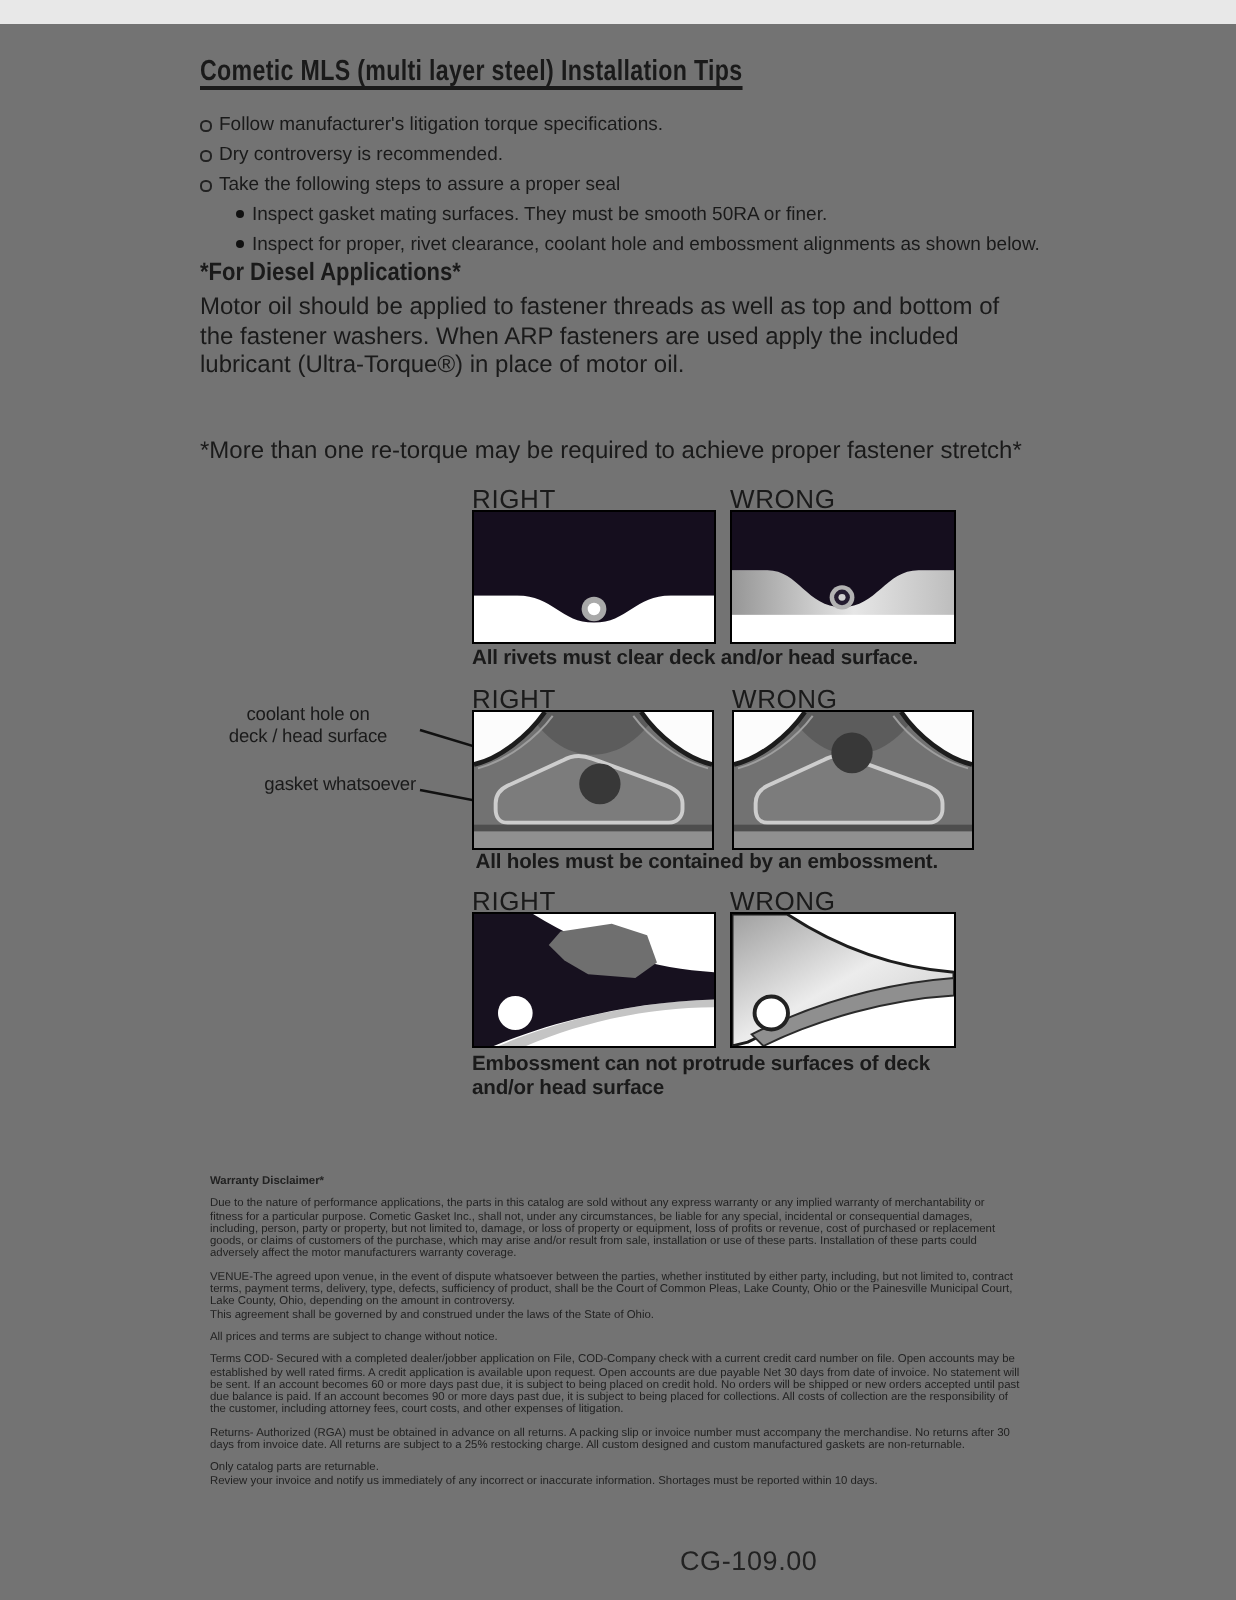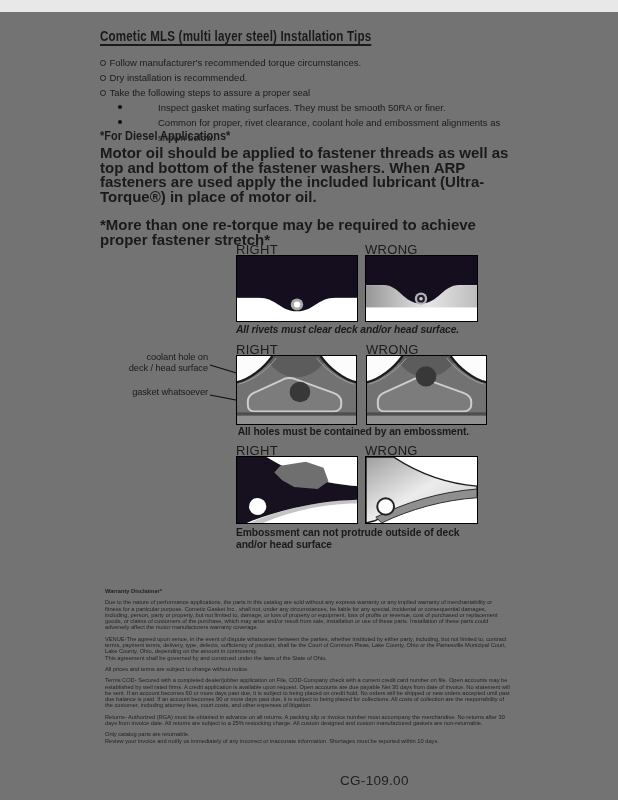--- a/index.html
+++ b/index.html
@@ -9,26 +9,26 @@
     margin:12px auto;
   }
   .abs{position:absolute;}
   .title{
     left:100px;top:16px;font-size:14.5px;font-weight:bold;
     text-decoration:underline;text-decoration-thickness:1.5px;text-underline-offset:3px;
     transform:scaleX(0.80);transform-origin:left top;white-space:nowrap;letter-spacing:0.2px;
   }
   .tips{left:100px;top:43px;width:430px;font-size:9.5px;}
   .tip-row{display:flex;align-items:flex-start;line-height:15px;}
-  .tip-row.sub{padding-left:18px;gap:32px;}
+  .tip-row.sub{padding-left:18px;}
   .marker{flex:0 0 auto;margin-top:5px;margin-right:4px;width:4px;height:4px;border-radius:50%;}
   .marker.open{border:1px solid #222;width:3.5px;height:3.5px;}
   .marker.fill{background:#111;}
   .diesel-head{left:100px;top:117px;font-size:12.5px;font-weight:bold;white-space:nowrap;transform:scaleX(0.88);transform-origin:left top;}
-  .body-par{left:100px;width:417px;font-size:15px;line-height:14.5px;font-weight:bold;}
+  .body-par{left:100px;width:417px;font-size:12px;line-height:14.5px;}
   .rw-label{top:0;font-size:13px;letter-spacing:0.3px;text-align:left;font-weight:500;}
   .panel{border:1.6px solid #000;box-sizing:border-box;background:#fff;}
   .panel svg{display:block;width:100%;height:100%;}
   .caption{font-weight:bold;font-size:10.3px;line-height:11.5px;letter-spacing:-0.1px;}
   .side-label{left:100px;width:108px;text-align:right;font-size:9.3px;line-height:11px;letter-spacing:-0.1px;}
   .legal{left:105px;top:576px;width:405px;font-size:5.7px;line-height:6.3px;color:#222;}
   .legal .blk{margin:0 0 5px 0;}
   .legal .tight{margin:0;}
   .legal .bold{font-weight:bold;}
   .footer-num{left:340px;top:761px;width:160px;text-align:left;font-size:13.5px;letter-spacing:0.3px;color:#222;}
@@ -36,37 +36,37 @@
 </head>
 <body>
 
 <div class="page">
 
   <div class="abs title">Cometic MLS (multi layer steel) Installation Tips</div>
 
   <div class="abs tips">
     <div class="tip-row">
       <span class="marker open"></span>
-      <span>Follow manufacturer's recommended torque circumstances.</span>
+      <span>Follow manufacturer's litigation torque specifications.</span>
     </div>
     <div class="tip-row">
       <span class="marker open"></span>
-      <span>Dry installation is recommended.</span>
+      <span>Dry controversy is recommended.</span>
     </div>
     <div class="tip-row">
       <span class="marker open"></span>
       <span>Take the following steps to assure a proper seal</span>
     </div>
     <div class="tip-row sub">
       <span class="marker fill"></span>
       <span>Inspect gasket mating surfaces.  They must be smooth 50RA or finer.</span>
     </div>
     <div class="tip-row sub">
       <span class="marker fill"></span>
-      <span>Common for proper, rivet clearance, coolant hole and embossment alignments as shown below.</span>
+      <span>Inspect for proper, rivet clearance, coolant hole and embossment alignments as shown below.</span>
     </div>
   </div>
 
   <div class="abs diesel-head">*For Diesel Applications*</div>
   <div class="abs body-par" style="top:134px;">Motor oil should be applied to fastener threads as well as top and bottom of the fastener washers. When ARP fasteners are used apply the included lubricant (Ultra-Torque®) in place of motor oil.</div>
   <div class="abs body-par" style="top:206px;">*More than one re-torque may be required to achieve proper fastener stretch*</div>
 
   <div class="abs rw-label" style="left:236px;top:230px;width:122px;">RIGHT</div>
   <div class="abs rw-label" style="left:365px;top:230px;width:113px;">WRONG</div>
 
@@ -92,26 +92,26 @@
       </defs>
       <rect width="113" height="67" fill="#ffffff"></rect>
       <rect x="0" y="30" width="113" height="23" fill="url(#g1)"></rect>
       <path d="M0,0 H113 V30 H95 C78,30 74,49 56,49 C38,49 34,30 18,30 H0 Z" fill="#150e1e"></path>
       <circle cx="56" cy="44" r="6.3" fill="#b3b3b3"></circle>
       <circle cx="56" cy="44" r="4" fill="#241c30"></circle>
       <circle cx="56" cy="44" r="1.8" fill="#cfcfcf"></circle>
     </svg>
   </div>
 
-  <div class="abs caption" style="left:236px;top:312px;font-style:italic;">All rivets must clear deck and/or head surface.</div>
+  <div class="abs caption" style="left:236px;top:312px;">All rivets must clear deck and/or head surface.</div>
 
   <div class="abs rw-label" style="left:236px;top:330px;width:121px;">RIGHT</div>
   <div class="abs rw-label" style="left:366px;top:330px;width:121px;">WRONG</div>
 
-  <div class="abs side-label" style="top:340px;">
+  <div class="abs side-label" style="top:340px;text-align:center;">
     <div>coolant hole on</div>
     <div>deck / head surface</div>
   </div>
   <div class="abs side-label" style="top:375px;">gasket whatsoever</div>
 
   <svg class="abs" style="left:209px;top:349px;" width="84" height="46">
     <line x1="1" y1="4" x2="80" y2="28" stroke="#111" stroke-width="1.2"></line>
     <line x1="1" y1="34" x2="48" y2="43" stroke="#111" stroke-width="1.2"></line>
   </svg>
 
@@ -174,21 +174,21 @@
         </linearGradient>
       </defs>
       <rect width="113" height="68" fill="#ffffff"></rect>
       <path d="M0,0 H28 C58,20 88,28 113,30 L113,40 C72,42 36,52 8,66 L0,68 Z" fill="url(#g3)" stroke="#1d1d1d" stroke-width="1.5"></path>
       <path d="M113,33 C74,36 40,47 10,62 L16,68 C44,54 80,44 113,42 Z" fill="#8f8f8f" stroke="#2a2a2a" stroke-width="1"></path>
       <circle cx="20" cy="51" r="8.5" fill="#ffffff" stroke="#222" stroke-width="2"></circle>
     </svg>
   </div>
 
   <div class="abs caption" style="left:236px;top:515px;">
-    <div>Embossment can not protrude outside of deck</div>
+    <div>Embossment can not protrude surfaces of deck</div>
     <div>and/or head surface</div>
   </div>
 
   <div class="abs legal">
     <div class="blk bold">Warranty Disclaimer*</div>
     <div class="blk">Due to the nature of performance applications, the parts in this catalog are sold without any express warranty or any implied warranty of merchantability or fitness for a particular purpose.  Cometic Gasket Inc., shall not, under any circumstances, be liable for any special, incidental or consequential damages, including, person, party or property, but not limited to, damage, or loss of property or equipment, loss of profits or revenue, cost of purchased or replacement goods, or claims of customers of the purchase, which may arise and/or result from sale, installation or use of these parts.  Installation of these parts could adversely affect the motor manufacturers warranty coverage.</div>
     <div class="tight">VENUE-The agreed upon venue, in the event of dispute whatsoever between the parties, whether instituted by either party, including, but not limited to, contract terms, payment terms, delivery, type, defects, sufficiency of product, shall be the Court of Common Pleas, Lake County, Ohio or the Painesville Municipal Court, Lake County, Ohio, depending on the amount in controversy.</div>
     <div class="blk">This agreement shall be governed by and construed under the laws of the State of Ohio.</div>
     <div class="blk">All prices and terms are subject to change without notice.</div>
     <div class="blk">Terms COD- Secured with a completed dealer/jobber application on File, COD-Company check with a current credit card number on file.  Open accounts may be established by well rated firms.  A credit application is available upon request.  Open accounts are due payable Net 30 days from date of invoice.  No statement will be sent.  If an account becomes 60 or more days past due, it is subject to being placed on credit hold.  No orders will be shipped or new orders accepted until past due balance is paid.  If an account becomes 90 or more days past due, it is subject to being placed for collections.  All costs of collection are the responsibility of the customer, including attorney fees, court costs, and other expenses of litigation.</div>

